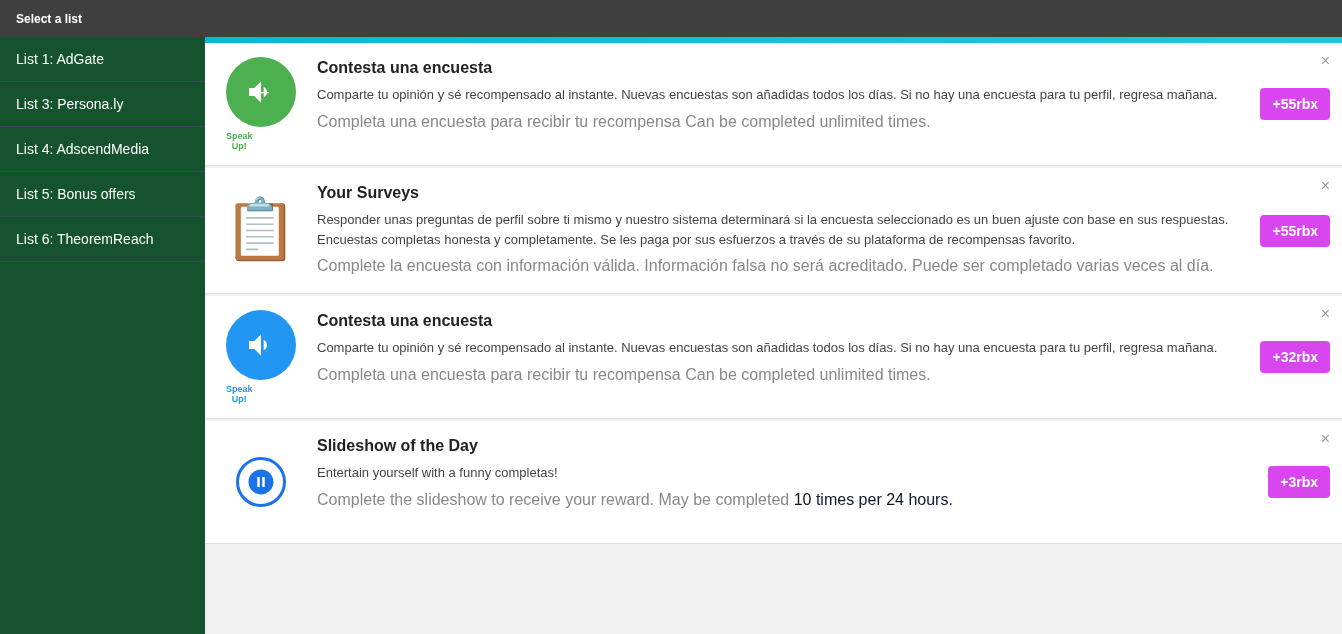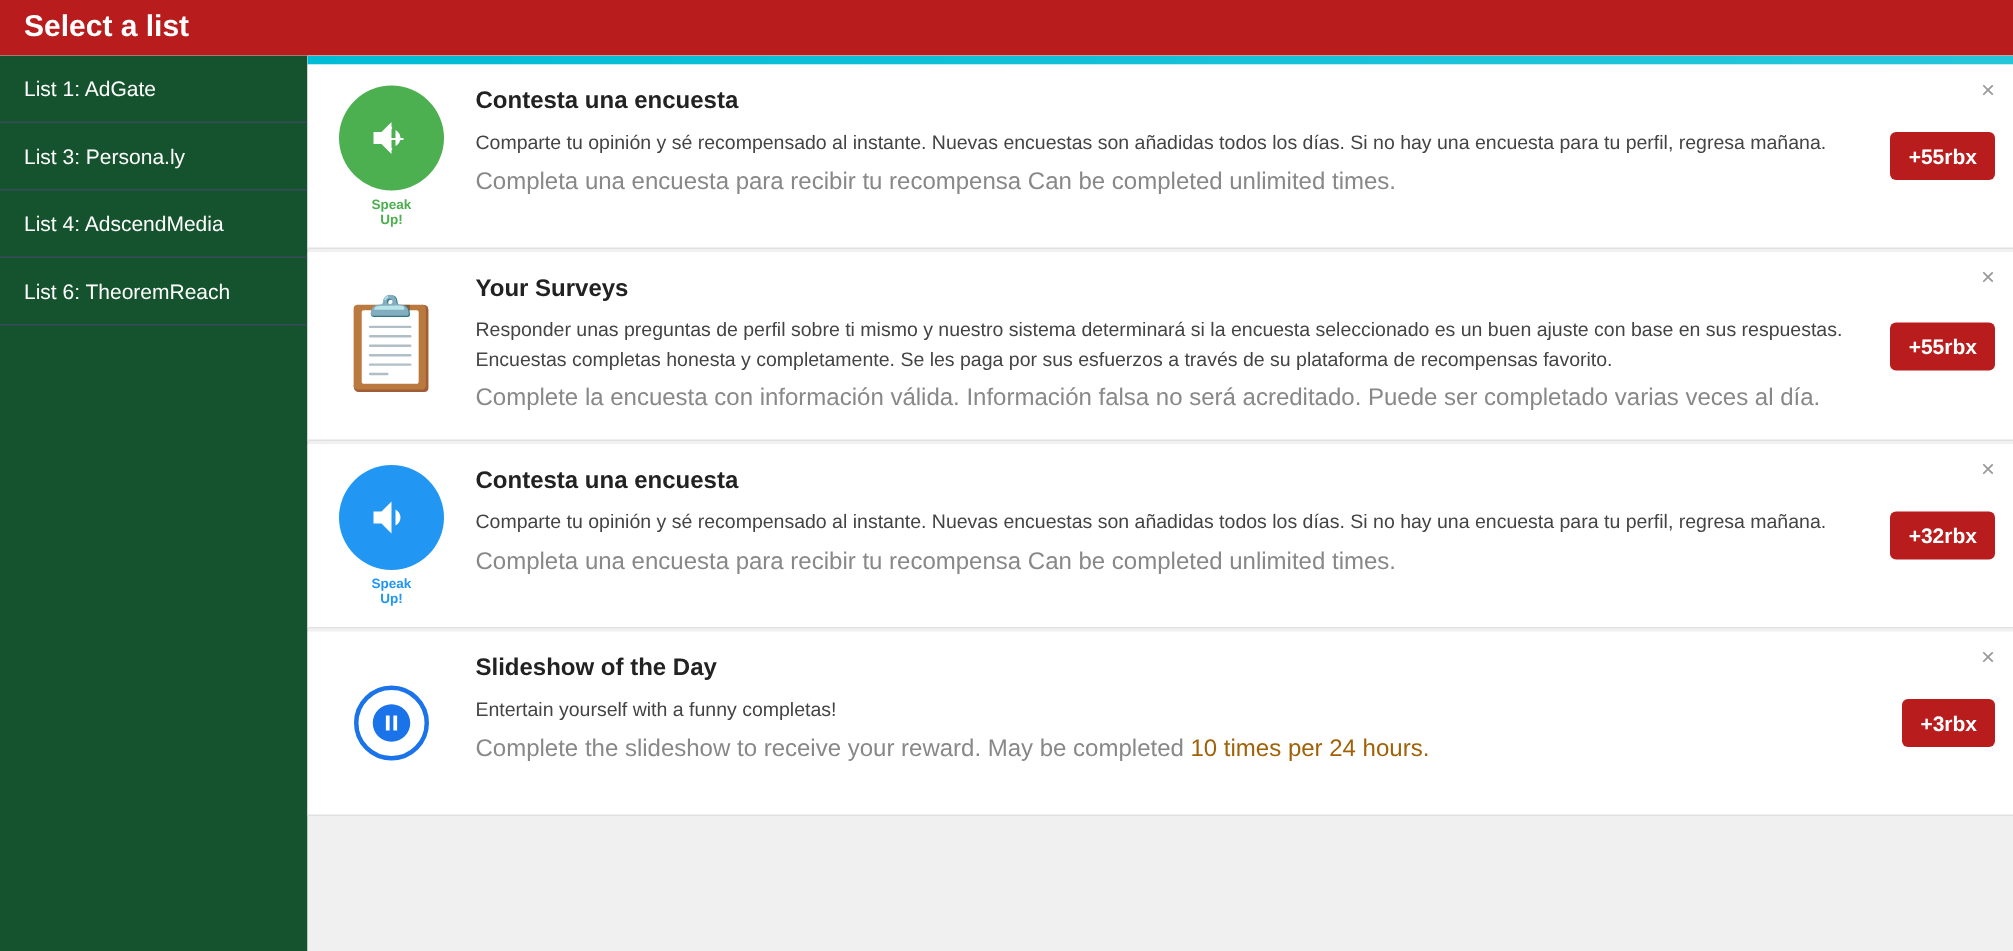--- a/index.html
+++ b/index.html
@@ -1,23 +1,23 @@
 <!DOCTYPE html>
 <html><head>
   <meta charset="utf-8">
   <style>
     * { margin: 0; padding: 0; box-sizing: border-box; }
     body { font-family: Arial, sans-serif; background: #f0f0f0; display: flex; flex-direction: column; height: 634px; overflow: hidden; }
 
     
     .header {
-      background: #b91c1c;
+      background: #404040;
       color: white;
       padding: 8px 16px;
-      font-size: 20px;
+      font-size: 12px;
       font-weight: bold;
       height: 37px;
       display: flex;
       align-items: center;
       flex-shrink: 0;
     }
 
     
     .main-layout {
       display: flex;
@@ -152,29 +152,29 @@
       margin-bottom: 6px;
     }
 
     .offer-note {
       font-size: 16px;
       color: #888;
       line-height: 1.4;
     }
 
     .offer-note .highlight {
-      color: #a16207;
+      color: #0f172a;
     }
 
     .reward-btn {
       position: absolute;
       right: 12px;
       top: 50%;
       transform: translateY(-50%);
-      background: #b91c1c;
+      background: #d946ef;
       color: white;
       border: none;
       border-radius: 4px;
       padding: 8px 12px;
       font-size: 14px;
       font-weight: bold;
       cursor: pointer;
       white-space: nowrap;
     }
 
@@ -187,21 +187,21 @@
     }
     .content-area::-webkit-scrollbar-thumb {
       background: #aaa;
       border-radius: 2px;
     }
 
     
     .speakup-wrapper {
       display: flex;
       flex-direction: column;
-      align-items: center;
+      align-items: flex-start;
     }
 
     
     .slideshow-logo {
       width: 50px;
       height: 50px;
       border: 3px solid #1a73e8;
       border-radius: 50%;
       display: flex;
       align-items: center;
@@ -217,20 +217,21 @@
 <div class="header">
   <span>Select a list</span>
 </div>
 
 <div class="main-layout">
 
   <div class="sidebar">
     <div class="sidebar-item">List 1: AdGate</div>
     <div class="sidebar-item">List 3: Persona.ly</div>
     <div class="sidebar-item">List 4: AdscendMedia</div>
+    <div class="sidebar-item">List 5: Bonus offers</div>
     <div class="sidebar-item">List 6: TheoremReach</div>
   </div>
 
   <div class="content-area">
     <div class="top-accent"></div>
 
     <div class="offer-card">
       <div class="offer-icon">
         <div class="speakup-wrapper">
           <div class="speak-up-green">

